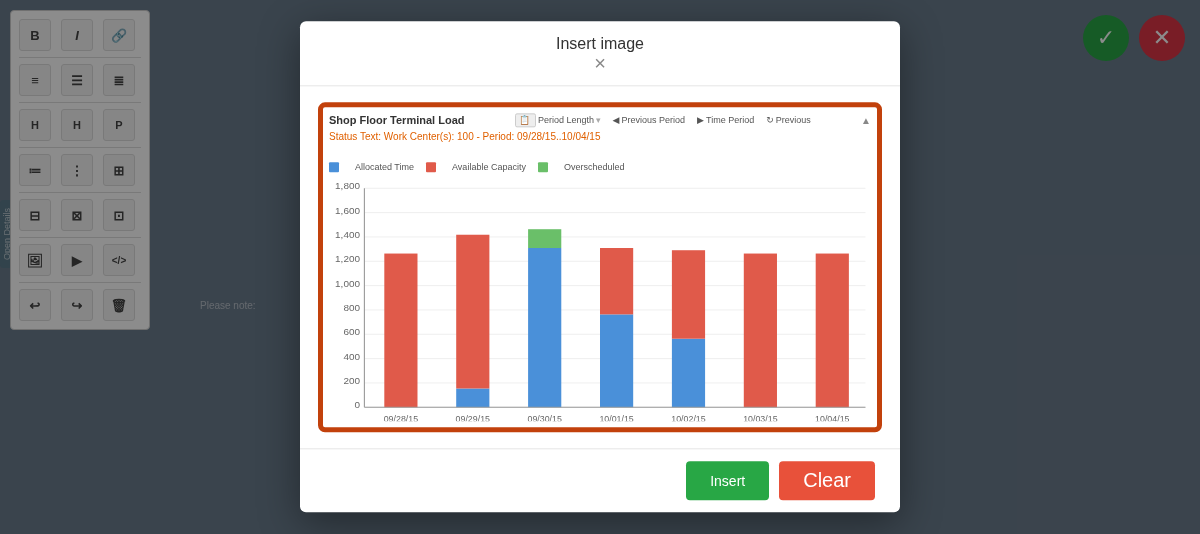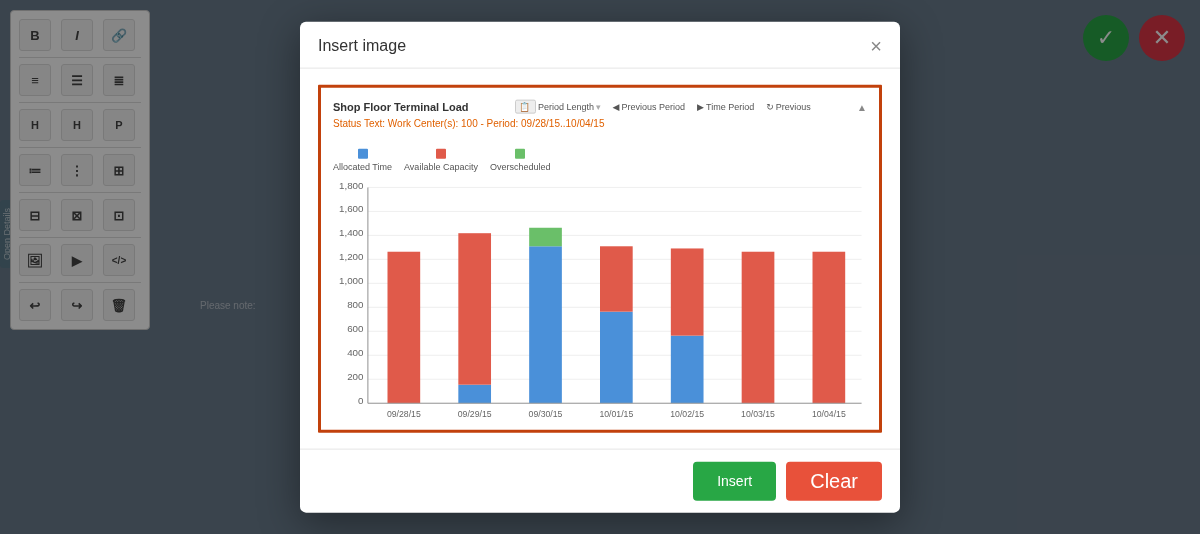--- a/index.html
+++ b/index.html
@@ -91,20 +91,21 @@
       box-shadow: 0 10px 40px rgba(0,0,0,0.4);
       overflow: hidden;
     }
 
     .modal-header {
       display: flex;
       align-items: center;
       justify-content: space-between;
       padding: 14px 18px 12px;
       border-bottom: 1px solid #e5e5e5;
+      flex-direction: column;
     }
 
     .modal-title {
       font-size: 16px;
       color: #333;
     }
 
     .modal-close {
       background: none;
       border: none;
@@ -113,23 +114,23 @@
       cursor: pointer;
       line-height: 1;
     }
 
     .modal-body {
       padding: 16px 18px;
     }
 
     
     .chart-container {
-      border: 3px solid #c2410c;
-      border-radius: 1px;
-      padding: 12px;
+      border: 5px solid #c2410c;
+      border-radius: 7px;
+      padding: 6px;
       background: #fff;
     }
 
     .chart-toolbar {
       display: flex;
       align-items: center;
       justify-content: space-between;
       margin-bottom: 4px;
     }
 
@@ -153,40 +154,39 @@
       display: flex;
       gap: 12px;
       font-size: 9px;
       color: #555;
       margin-bottom: 6px;
     }
 
     .legend-item {
       display: flex;
       align-items: center;
-      gap: 3px;
-      flex-direction: column;
+      gap: 16px;
     }
 
     .legend-dot {
       width: 10px; height: 10px;
       border-radius: 1px;
     }
 
     
     .chart-svg-wrapper {
       width: 100%;
     }
 
     
     .modal-footer {
       display: flex;
       justify-content: flex-end;
       gap: 10px;
-      padding: 12px 18px;
+      padding: 12px 25px;
       border-top: 1px solid #e5e5e5;
     }
 
     .btn-insert {
       background: #28a745;
       color: white;
       border: none;
       border-radius: 4px;
       padding: 8px 24px;
       font-size: 14px;

